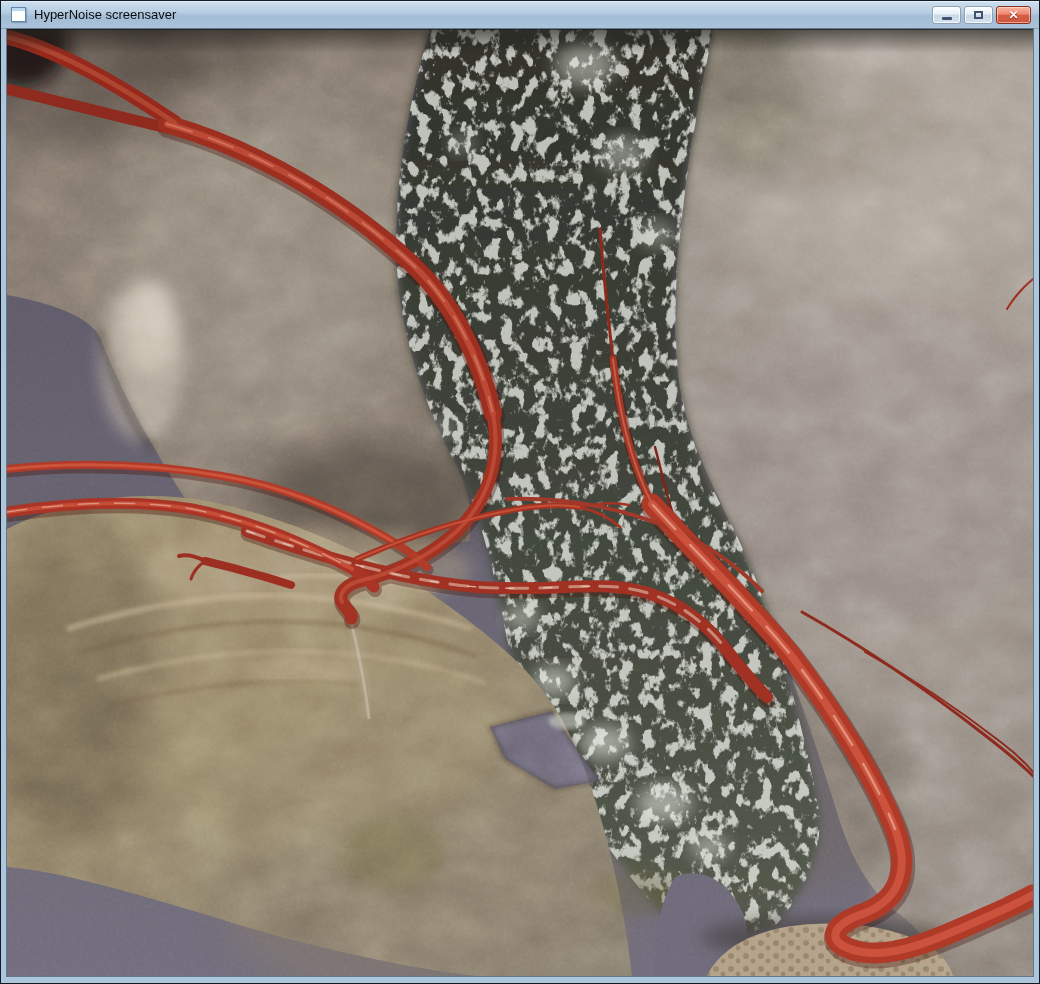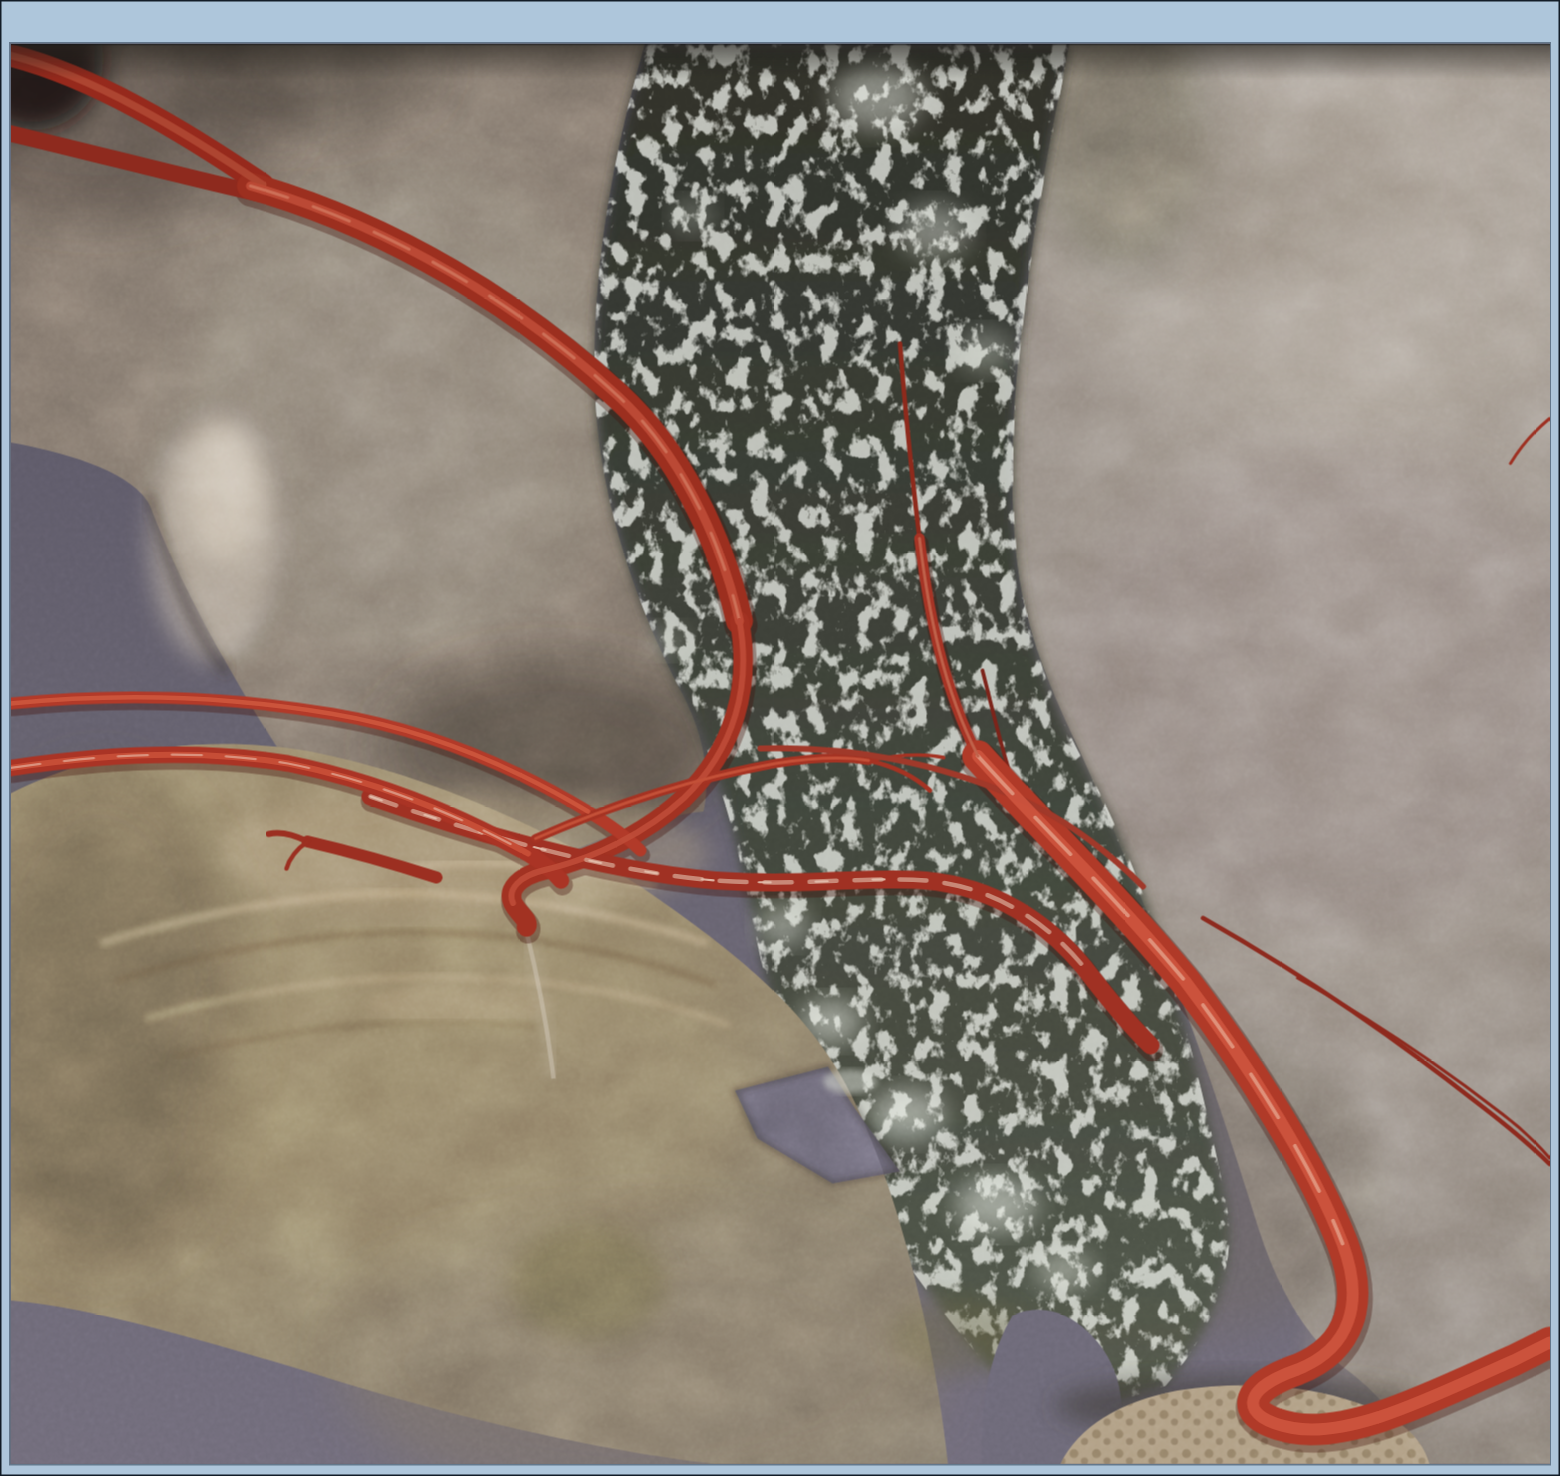--- a/index.html
+++ b/index.html
@@ -44,20 +44,35 @@
     position:absolute;left:6px;top:28px;width:1026px;height:947px;
     box-shadow:0 0 0 1px #64788c;background:#66626f;overflow:hidden;
   }
   .content svg{display:block;}
 </style>
 </head>
 <body>
 
 <div class="window">
 
+  <div class="titlebar">
+    <div class="win-icon"></div>
+    <div class="title">HyperNoise screensaver</div>
+    <div class="controls">
+      <div class="btn" title="Minimize">
+        <div class="glyph-min"></div>
+      </div>
+      <div class="btn" title="Maximize">
+        <div class="glyph-max"></div>
+      </div>
+      <div class="btn btn-close" title="Close">
+        <span class="glyph-close">✕</span>
+      </div>
+    </div>
+  </div>
 
   <div class="content">
   <svg width="1026" height="947" viewBox="0 0 1026 947" xmlns="http://www.w3.org/2000/svg">
     <defs>
       <linearGradient id="bgG" x1="0" y1="0" x2="0" y2="1">
         <stop offset="0" stop-color="#565263"></stop>
             <stop offset="0.5" stop-color="#66626f"></stop>
             <stop offset="1" stop-color="#726d7c"></stop>
       </linearGradient>
       <radialGradient id="rbG" cx="0.65" cy="0.22" r="1.05">

